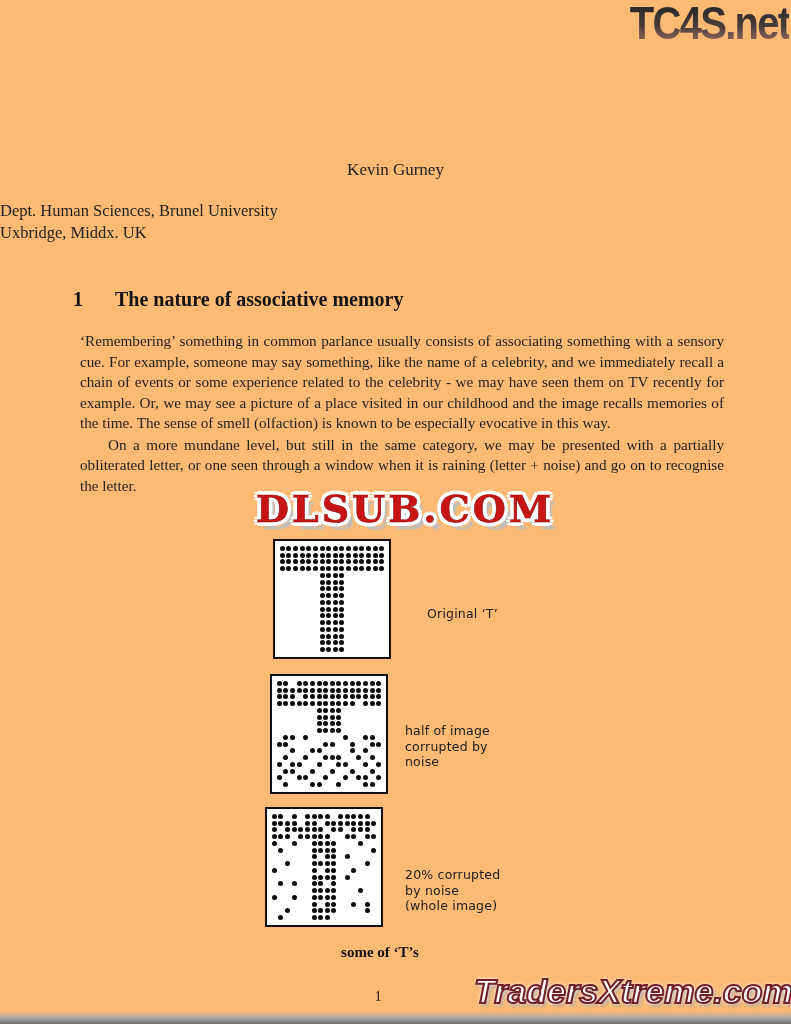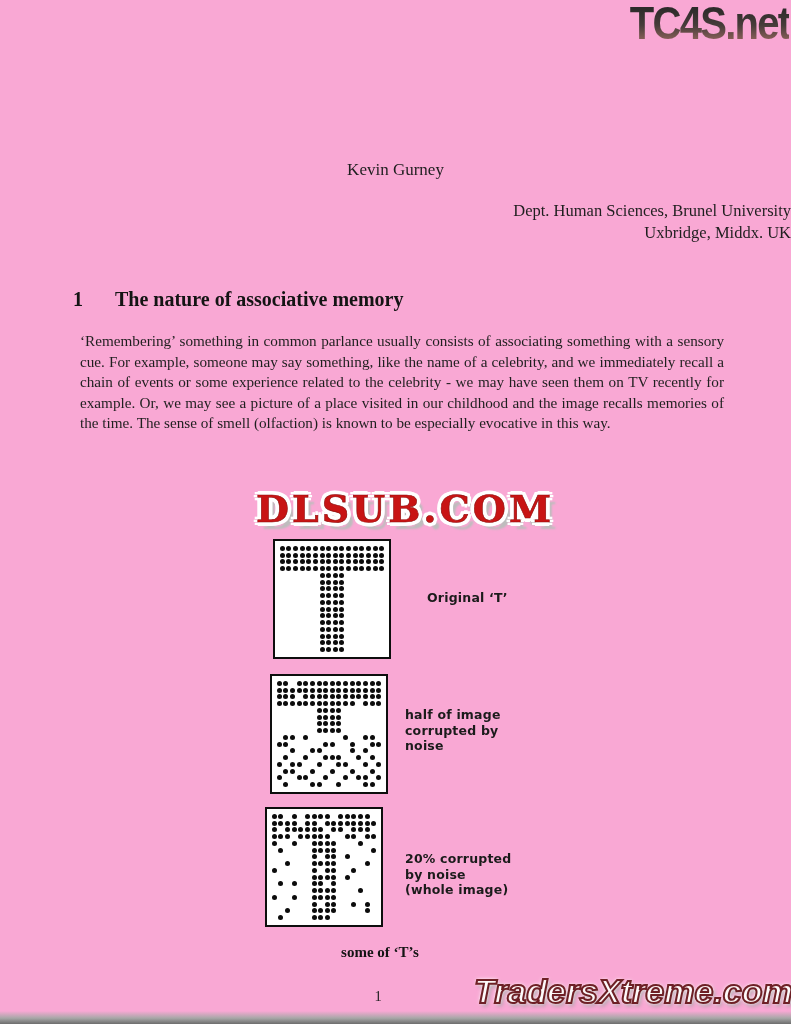--- a/index.html
+++ b/index.html
@@ -1,17 +1,17 @@
 <!DOCTYPE html>
 <html><head>
 <meta charset="utf-8">
 <style>
   html,body{margin:0;padding:0;background:#e8e8e8;}
   .page{
-    position:relative;width:791px;height:1024px;background:#f9a8d4;
+    position:relative;width:791px;height:1024px;background:#fdba74;
     overflow:hidden;margin:0 auto;
     font-family:"Liberation Serif", serif;color:#1f1f1f;
   }
   
   .wm-tc4s{
     position:absolute;top:0px;right:2px;
     font-family:"Liberation Sans", sans-serif;font-weight:bold;
     font-size:46px;letter-spacing:-2px;line-height:1;
     transform:scaleX(0.87);transform-origin:top right;
     background:linear-gradient(to bottom,#2e2b2b 20%,#473c3a 55%,#9a6860 95%);
@@ -37,41 +37,41 @@
     -webkit-text-stroke:2px #6e2026;
     text-shadow:0 0 3px #ffffff,0 0 5px #ffffff,2px 3px 4px #9c9c9c;
     font-style:italic;
   }
   
   .doc-title{position:absolute;top:104px;left:0;width:791px;text-align:center;
     font-size:26px;color:#141414;}
   .doc-title .num{font-weight:bold;}
   .author{position:absolute;top:160px;left:0;width:791px;text-align:center;
     font-size:17px;}
-  .affiliation{position:absolute;top:200px;left:0;width:791px;text-align:right;
+  .affiliation{position:absolute;top:200px;left:0;width:791px;text-align:left;
     font-size:16.5px;line-height:22px;}
   .section-heading{position:absolute;top:288px;left:73px;font-size:20px;
     font-weight:bold;color:#141414;}
   .section-heading .sec-num{display:inline-block;width:42px;}
   .bodycopy{position:absolute;top:331px;left:80px;width:644px;
     font-size:15.2px;line-height:20.5px;text-align:justify;}
   .bodycopy p{margin:0;}
   .bodycopy p.indent{text-indent:28px;margin-top:1px;}
   
   .panel-box{position:absolute;border:2px solid #0e0e0e;background:#fff;}
   .box-0{left:273px;top:539px;width:114px;height:116px;}
   .box-1{left:270px;top:674px;width:114px;height:116px;}
   .box-2{left:265px;top:807px;width:114px;height:116px;}
   .dotgrid{display:grid;grid-template-columns:repeat(16,1fr);
     grid-template-rows:repeat(16,1fr);width:106px;height:108px;margin:4px;}
   .cell{display:flex;align-items:center;justify-content:center;}
   .dot{width:5px;height:5px;background:#0c0c0c;border-radius:50%;}
   .panel-label{position:absolute;font-family:"DejaVu Sans", sans-serif;
-    font-weight:bold;font-size:12.5px;line-height:15.5px;letter-spacing:0.2px;
-    color:#1b1b1b;white-space:pre-line;}
+    font-weight:normal;font-size:12.5px;line-height:15.5px;letter-spacing:0.2px;
+    color:#1b1b1b;white-space:pre-line;margin-top:16px;}
   .label-0{left:427px;top:590px;}
   .label-1{left:405px;top:707px;}
   .label-2{left:405px;top:851px;}
   .fig-caption{position:absolute;top:944px;left:0;width:760px;text-align:center;
     font-weight:bold;font-size:15px;color:#141414;}
   
   .page-number{position:absolute;top:988px;left:0;width:756px;text-align:center;
     font-size:14.5px;}
   .bottom-shadow{position:absolute;left:0;bottom:0;width:791px;height:13px;
     background:linear-gradient(to bottom,rgba(130,130,130,0) 0%,#a7a7a7 55%,#6d6d6d 100%);}
@@ -90,20 +90,21 @@
     <div>Dept. Human Sciences, Brunel University</div>
     <div>Uxbridge, Middx. UK</div>
   </div>
 
   <div class="section-heading">
     <span class="sec-num">1</span><span>The nature of associative memory</span>
   </div>
 
   <div class="bodycopy">
     <p>‘Remembering’ something in common parlance usually consists of associating something with a sensory cue. For example, someone may say something, like the name of a celebrity, and we immediately recall a chain of events or some experience related to the celebrity - we may have seen them on TV recently for example. Or, we may see a picture of a place visited in our childhood and the image recalls memories of the time. The sense of smell (olfaction) is known to be especially evocative in this way.</p>
+    <p class="indent">On a more mundane level, but still in the same category, we may be presented with a partially obliterated letter, or one seen through a window when it is raining (letter + noise) and go on to recognise the letter.</p>
   </div>
 
   <div class="wm-dlsub">DLSUB.COM</div>
 
   <div class="panel-box box-0">
     <div class="dotgrid">
         <div class="cell">
           <div class="dot"></div>
         </div>
         <div class="cell">

